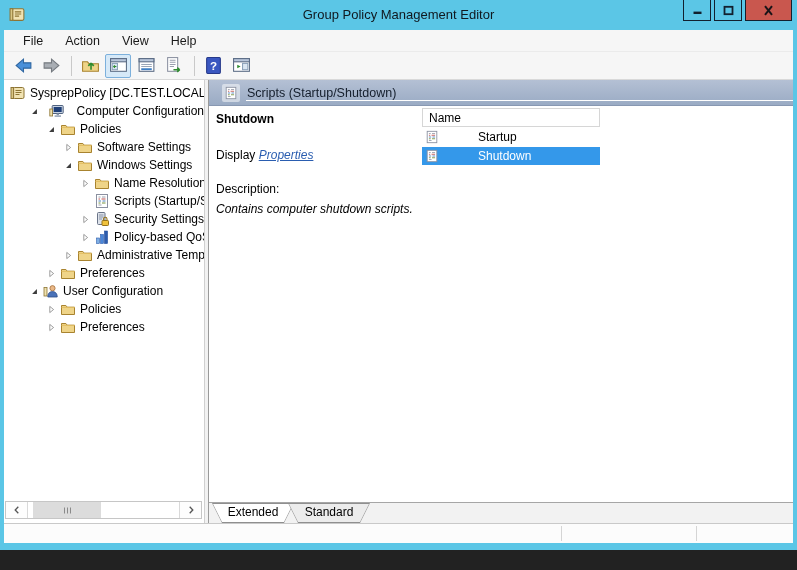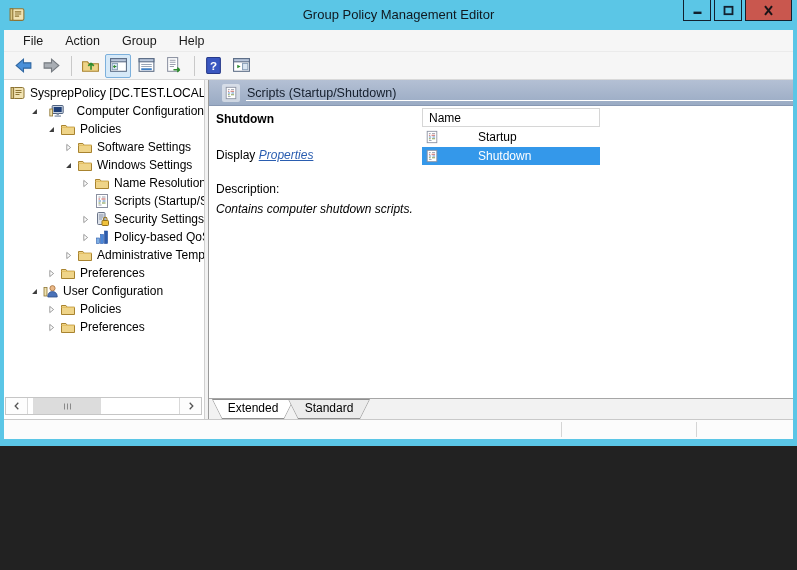--- a/index.html
+++ b/index.html
@@ -6,21 +6,21 @@
   *{box-sizing:border-box;}
   :root{
     --titlebar-bg:#5bc6e6;
     --close-bg:#c9574e;
     --selection-bg:#3498ea;
     --band-top:#b4c0d4;
     --band-bottom:#9aabc4;
     --link:#2a5db0;
   }
   .window{
-    position:relative;width:797px;height:446px;
+    position:relative;width:797px;height:550px;
     background:var(--titlebar-bg);
     font-family:"Liberation Sans",sans-serif;
     overflow:hidden;
   }
   
   .titlebar{position:absolute;top:0;left:0;right:0;height:30px;}
   .app-icon{position:absolute;left:9px;top:6px;width:17px;height:17px;}
   .title{position:absolute;left:0;right:0;top:7px;text-align:center;font-size:13px;color:#10181f;}
   .winbtns{position:absolute;top:0;right:5px;display:flex;gap:3px;}
   .winbtn{width:28px;height:21px;border:1px solid #12202e;border-top:none;display:flex;align-items:center;justify-content:center;background:transparent;}
@@ -119,21 +119,21 @@
           </svg>
       </div>
     </div>
   </div>
 
   <div class="chrome">
 
     <div class="menubar" id="menubar">
         <span class="menu-item">File</span>
         <span class="menu-item">Action</span>
-        <span class="menu-item">Group</span>
+        <span class="menu-item">View</span>
         <span class="menu-item">Help</span>
       </div>
 
     <div class="toolbar" id="toolbar">
         <div class="tbtn">
           <svg viewBox="0 0 18 18">
             <path d="M16 6.5v5h-7V15L2 9l7-6v3.5z" fill="#4a90d9" stroke="#2f66a0"></path>
           </svg>
         </div>
         <div class="tbtn">

